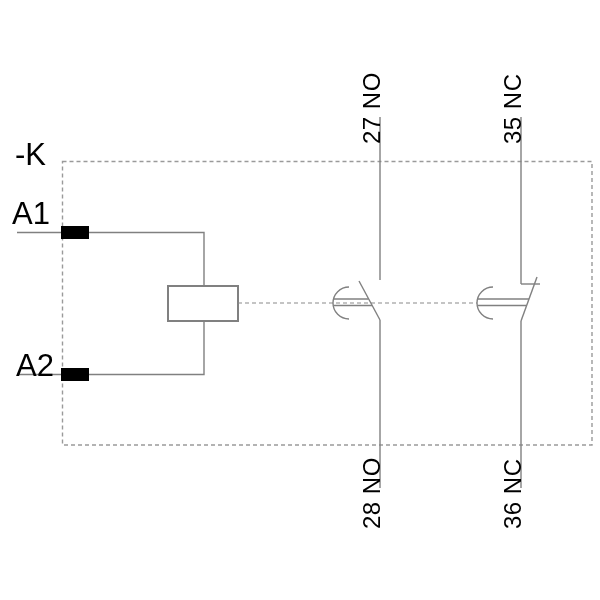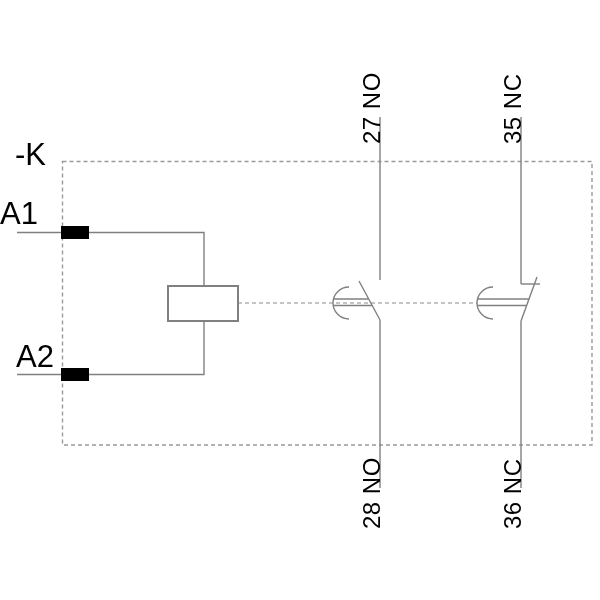--- a/index.html
+++ b/index.html
@@ -73,23 +73,23 @@
       <path d="M521 321 L537 277" fill="none" stroke="#808080" stroke-width="1.4"></path>
       <path d="M521 321 V488" fill="none" stroke="#808080" stroke-width="1.4"></path>
       <path d="M493 287 A16 16 0 0 0 493 319" fill="none" stroke="#808080" stroke-width="1.4"></path>
       <path d="M477.5 299 H529" fill="none" stroke="#808080" stroke-width="1.4"></path>
       <path d="M477.5 305.5 H526.5" fill="none" stroke="#808080" stroke-width="1.4"></path>
     </g>
   </svg>
 
   <div class="hlabel" style="left:15px; top:139px;">-K</div>
 
-  <div class="hlabel" style="left:0; top:198px;">A1</div>
+  <div class="hlabel" style="left:12px; top:198px;">A1</div>
 
-  <div class="hlabel" style="left:16px; top:341px;">A2</div>
+  <div class="hlabel" style="left:16px; top:350px;">A2</div>
 
   <div class="vlabel" style="left:360px; top:144px;">27 NO</div>
 
   <div class="vlabel" style="left:360px; top:529px;">28 NO</div>
 
   <div class="vlabel" style="left:501px; top:144px;">35 NC</div>
 
   <div class="vlabel" style="left:501px; top:529px;">36 NC</div>
 
 </div>

